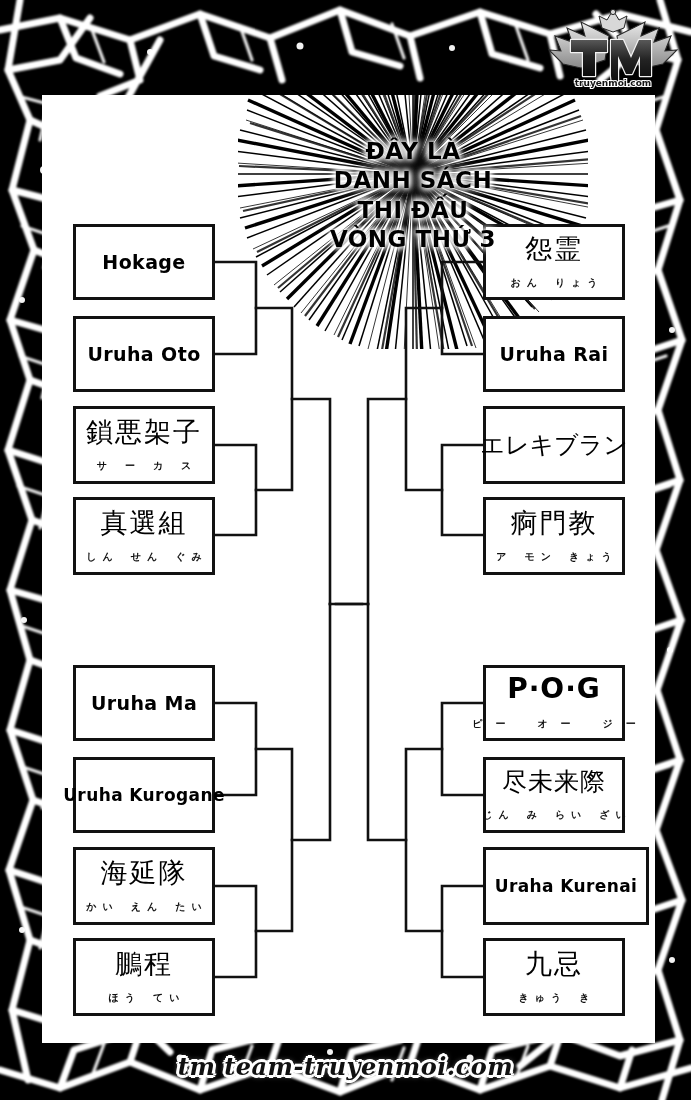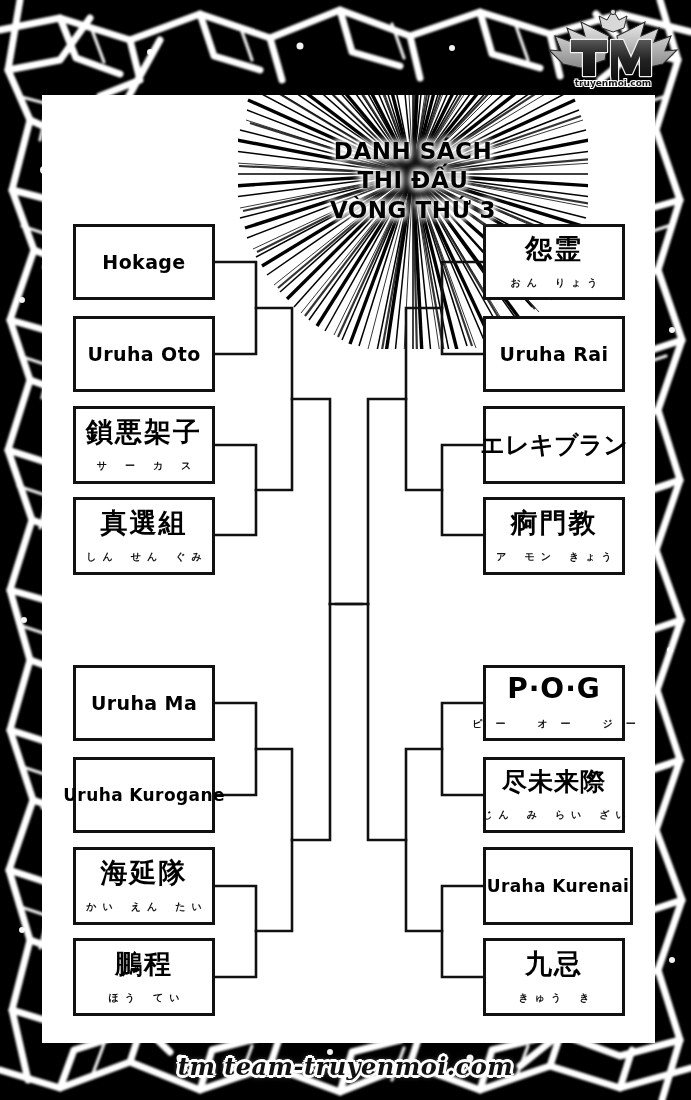--- a/index.html
+++ b/index.html
@@ -71,21 +71,21 @@
     color:#000;
     line-height:1;
     white-space:nowrap;
   }
   .box.lat .nm{
     font-weight:700;
     font-size:19px;
     letter-spacing:.4px;
   }
   .box.jp .nm{
-    font-weight:700;
+    font-weight:400;
     font-size:27px;
     letter-spacing:2px;
   }
   .box.rom .nm{
     font-weight:700;
     font-size:28px;
     letter-spacing:1px;
   }
   .box .fg{
     font-family:Liberation Mono, monospace;
@@ -442,20 +442,21 @@
                 <path d="M175 175 L51 52"></path>
                 <path d="M175 175 L81 26"></path>
               <path d="M175 175 L115 8"></path>
             </g>
           </g>
         </g>
       </svg>
     </div>
 
     <div id="title">
+      <div>ĐÂY LÀ</div>
       <div>DANH SÁCH</div>
       <div>THI ĐẤU</div>
       <div>VÒNG THỨ 3</div>
     </div>
 
     <div id="bracket">
       <svg viewBox="0 0 613 948" xmlns="http://www.w3.org/2000/svg">
         <g stroke="#111" stroke-width="2.6" fill="none" stroke-linecap="square">
 
           <path d="M173 167 L214 167 L214 259 L173 259"></path>
@@ -531,21 +532,21 @@
     </div>
 
     <div class="box rom" style="left:441px;top:570px;width:142px;height:76px;">
       <span class="nm">P·O·G</span>
       <span class="fg" style="letter-spacing:13px;text-indent:13px">ピー オー ジー</span>
     </div>
     <div class="box jp" style="left:441px;top:662px;width:142px;height:76px;">
       <span class="nm" style="font-size:25px;letter-spacing:1px">尽未来際</span>
       <span class="fg">じん み らい ざい</span>
     </div>
-    <div class="box lat" style="left:441px;top:752px;width:150px;height:78px;">
+    <div class="box lat" style="left:441px;top:752px;width:166px;height:78px;">
       <span class="nm" style="font-size:17px">Uraha Kurenai</span>
     </div>
     <div class="box jp" style="left:441px;top:843px;width:142px;height:78px;">
       <span class="nm">九忌</span>
       <span class="fg">きゅう き</span>
     </div>
 
   </div>
 
   <div id="watermark">tm team-truyenmoi.com</div>

